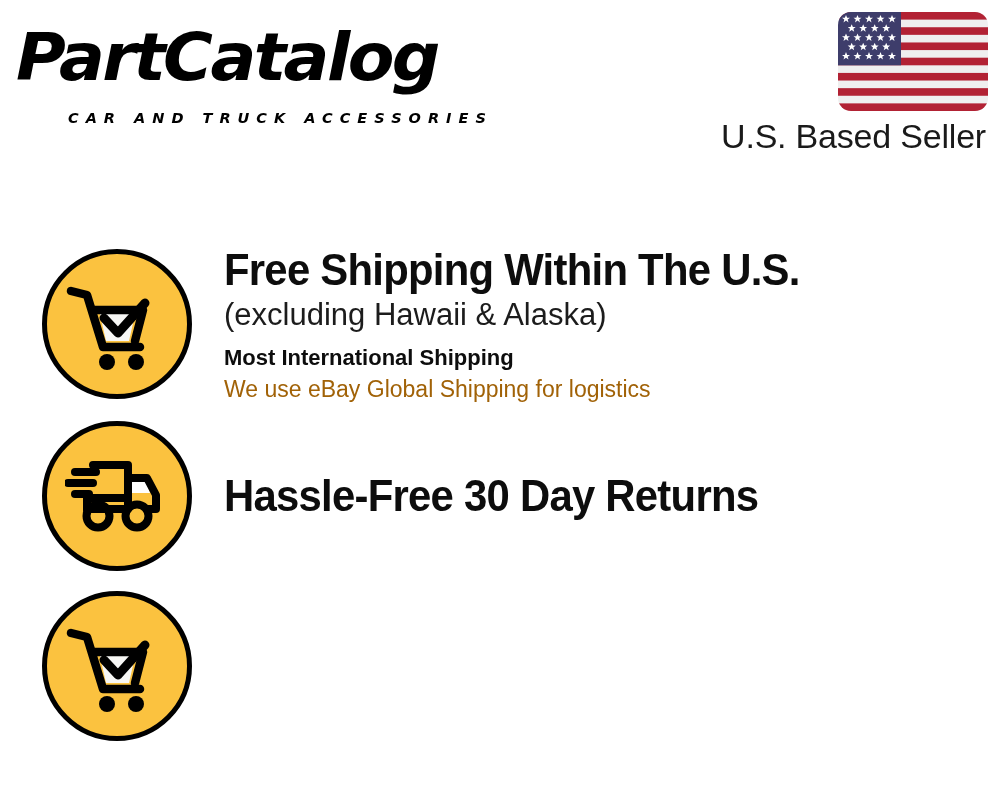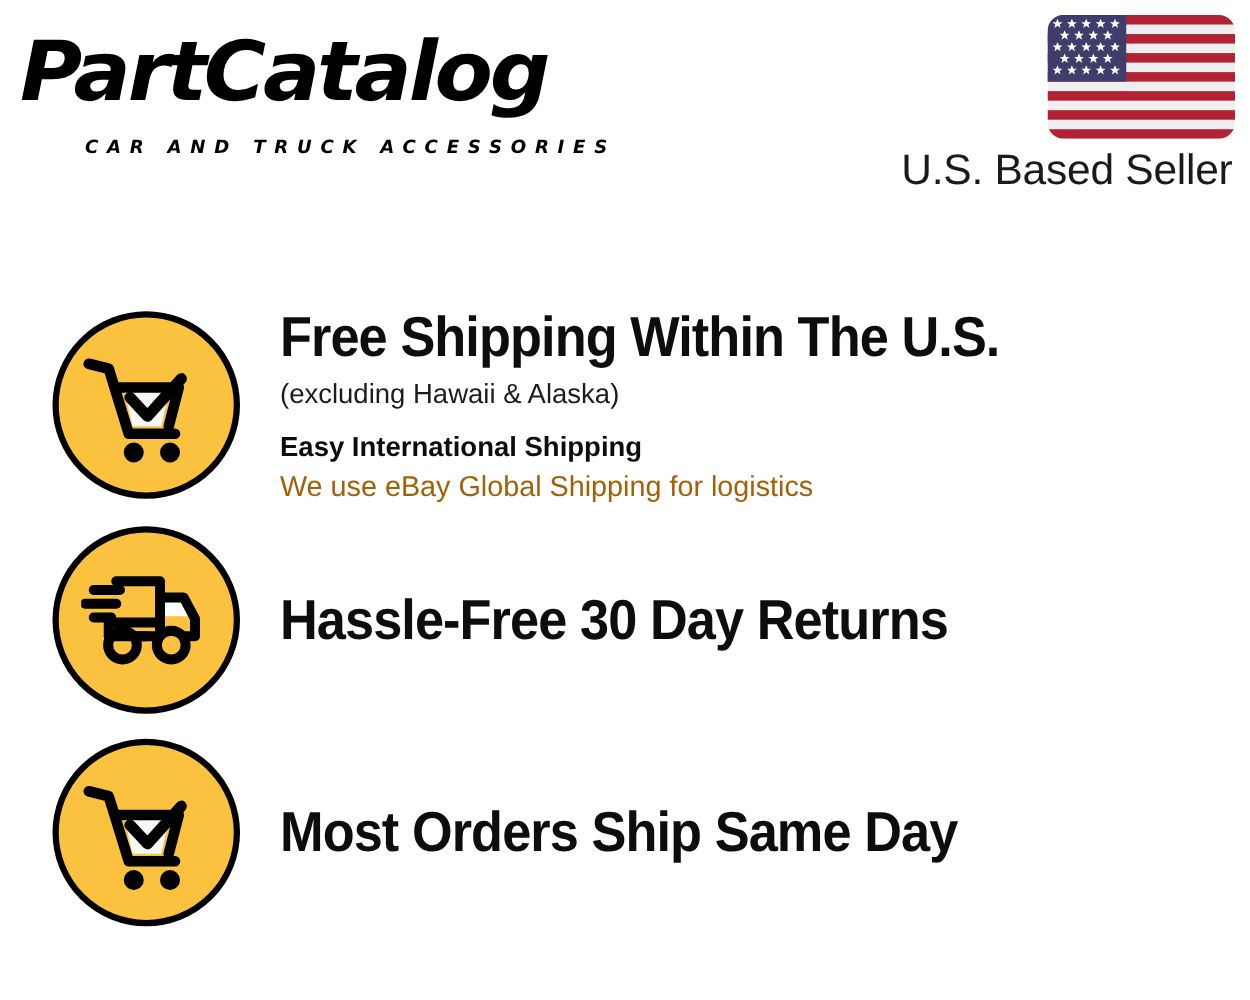--- a/index.html
+++ b/index.html
@@ -130,21 +130,21 @@
     line-height: 50px;
     letter-spacing: -0.8px;
     color: #0d0d0d;
     transform: scaleX(0.93);
     transform-origin: left center;
     white-space: nowrap;
   }
   .subline {
     font-family: "Liberation Sans", sans-serif;
     font-weight: 400;
-    font-size: 22px;
+    font-size: 31px;
     line-height: 30px;
     color: #1c1c1c;
     margin-top: 5px;
     white-space: nowrap;
   }
   .sub-heading {
     font-family: "Liberation Sans", sans-serif;
     font-weight: bold;
     font-size: 22px;
     line-height: 28px;
@@ -243,21 +243,21 @@
         <g fill="none" stroke="#000000" stroke-width="9" stroke-linecap="round" stroke-linejoin="round">
           <path d="M39 41 L53 56 L80 26"></path>
         </g>
         <circle cx="42" cy="85" r="8" fill="#000000"></circle>
         <circle cx="71" cy="85" r="8" fill="#000000"></circle>
       </svg>
     </div>
     <div class="feature-text">
       <div class="headline">Free Shipping Within The U.S.</div>
       <div class="subline">(excluding Hawaii &amp; Alaska)</div>
-      <div class="sub-heading">Easy International Shipping</div>
+      <div class="sub-heading">Most International Shipping</div>
       <div class="sub-detail">We use eBay Global Shipping for logistics</div>
     </div>
   </div>
 
   <div class="feature-row" id="feature-row-1">
     <div class="feature-icon">
       <svg width="104" height="86" viewBox="0 0 104 86" xmlns="http://www.w3.org/2000/svg">
         <polygon points="66,25 80,25 85,40 66,40" fill="#ffffff"></polygon>
         <g fill="none" stroke="#000000" stroke-width="8" stroke-linecap="round" stroke-linejoin="round">
           <path d="M28 12 L63 12 L63 56 L22 56"></path>
@@ -287,18 +287,15 @@
           <path d="M6 14 L22 18 L38 70 L75 70"></path>
           <path d="M29 33 L78 33 L70 64"></path>
         </g>
         <g fill="none" stroke="#000000" stroke-width="9" stroke-linecap="round" stroke-linejoin="round">
           <path d="M39 41 L53 56 L80 26"></path>
         </g>
         <circle cx="42" cy="85" r="8" fill="#000000"></circle>
         <circle cx="71" cy="85" r="8" fill="#000000"></circle>
       </svg>
     </div>
-    <div class="feature-text">
-      <div class="headline">Most Orders Ship Same Day</div>
-    </div>
   </div>
 
 </div>
 
 </body></html>

